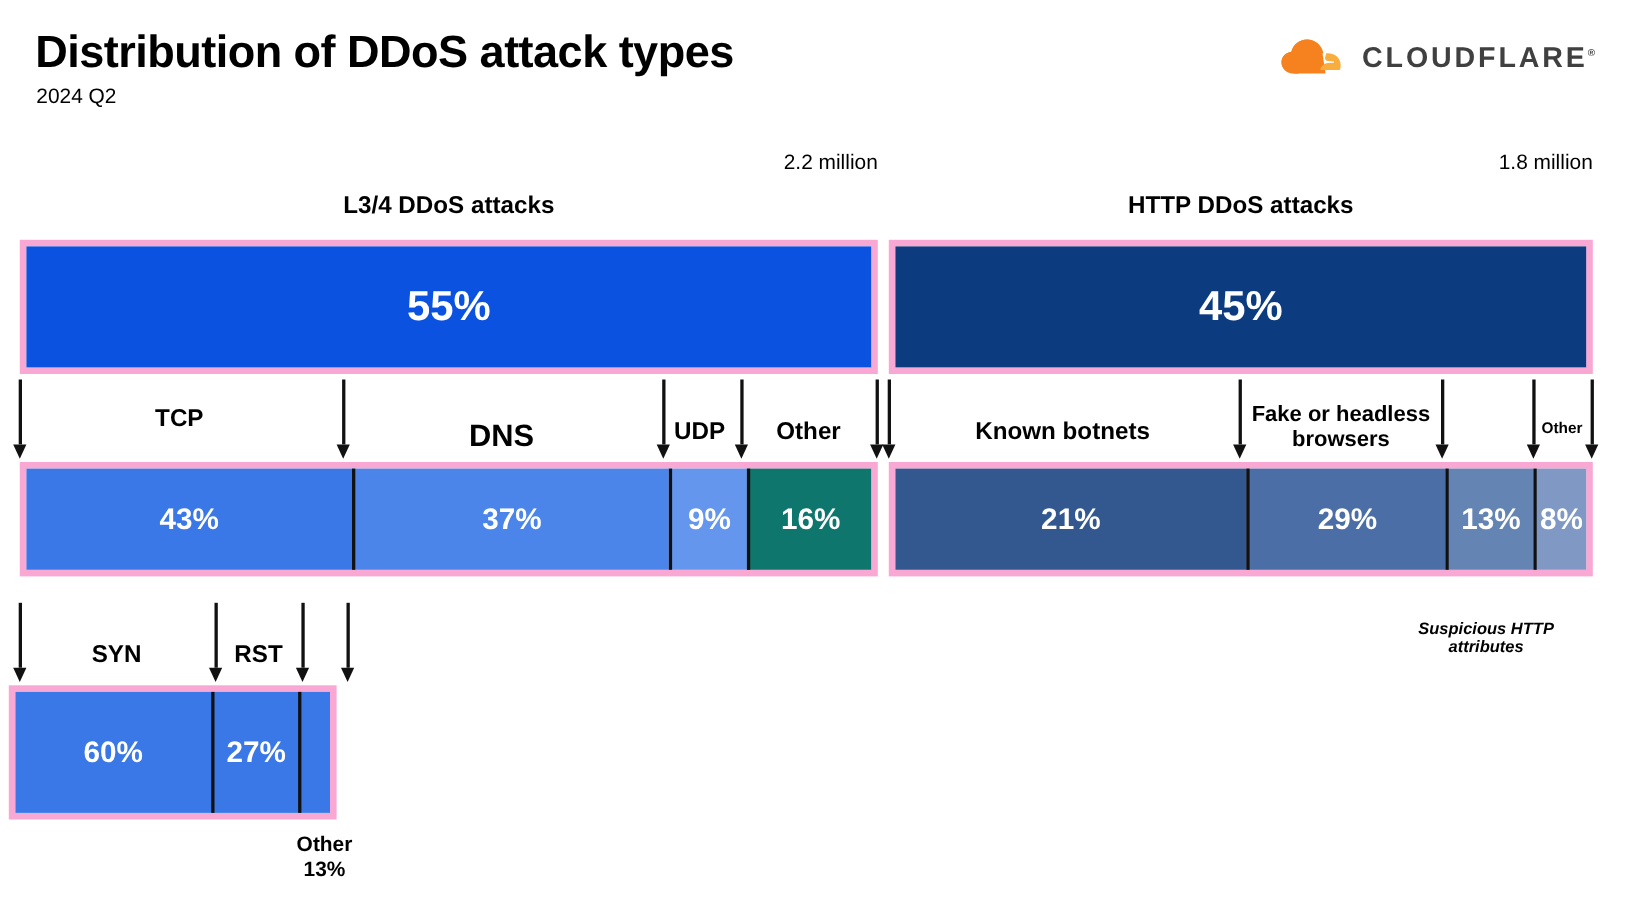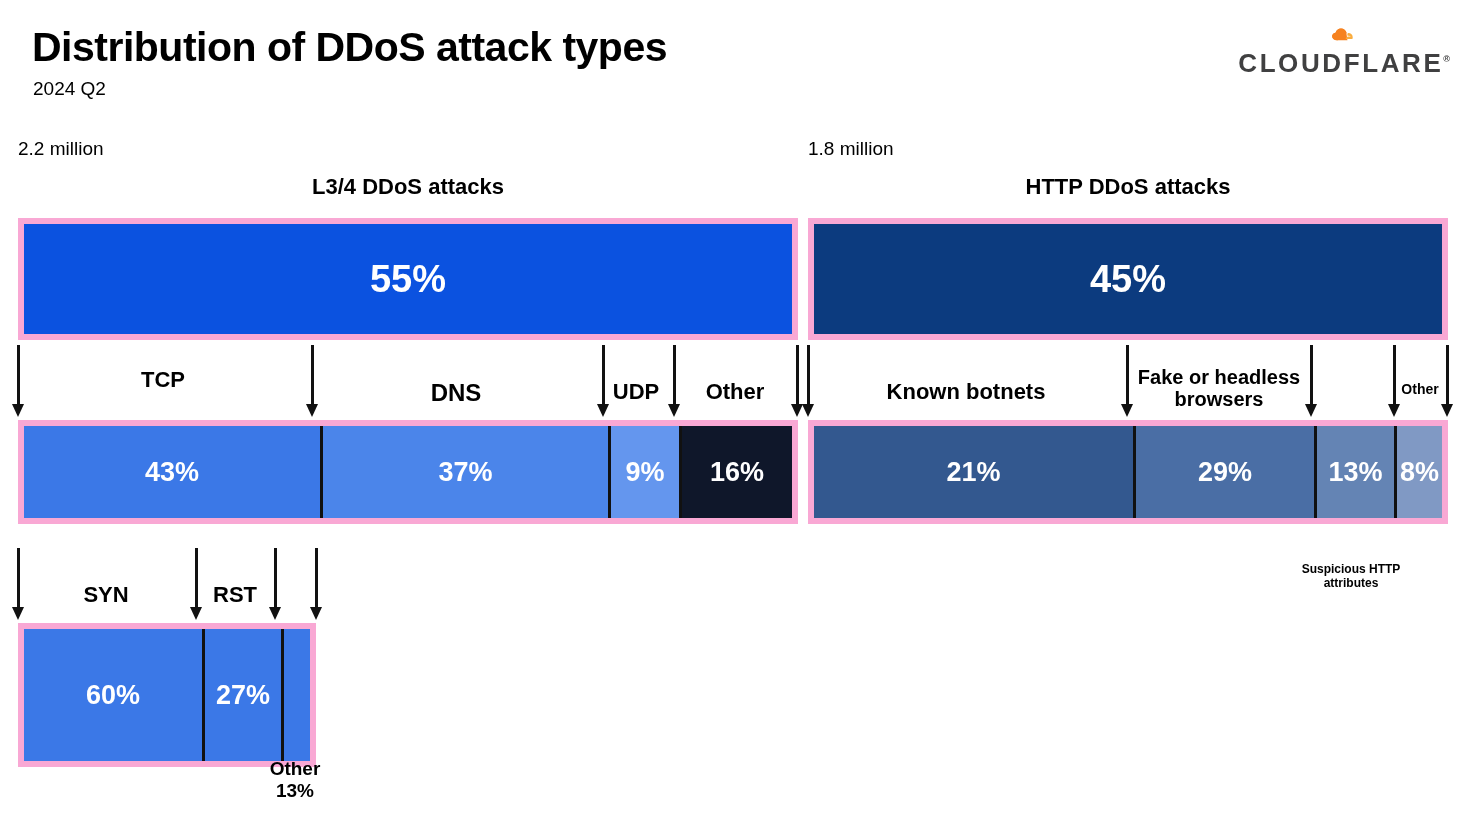--- a/index.html
+++ b/index.html
@@ -39,21 +39,20 @@
 
   
   #brand-logo {
     position: absolute;
     right: 30px;
     top: 28px;
     display: flex;
     align-items: center;
     gap: 9px;
     height: 48px;
-    flex-direction: column;
   }
   #brand-wordmark {
     font-size: 26px;
     font-weight: bold;
     letter-spacing: 2.6px;
     color: #404041;
     line-height: 1;
     position: relative;
   }
   #brand-wordmark::after {
@@ -61,21 +60,21 @@
     font-size: 9px;
     vertical-align: super;
     letter-spacing: 0;
   }
 
   
   .col-count {
     position: absolute;
     font-size: 19px;
     font-weight: normal;
-    text-align: left;
+    text-align: right;
     line-height: 1.1;
     white-space: nowrap;
   }
   .col-title {
     position: absolute;
     font-size: 22px;
     font-weight: bold;
     text-align: center;
     line-height: 1.1;
     white-space: nowrap;
@@ -189,29 +188,29 @@
 <div class="arrow" style="left:668px; top:345px; height:72px;">
   <div class="stem" style="height:59px;"></div>
     <div class="head" style="top:59px;"></div>
 </div>
 <div class="arrow" style="left:791px; top:345px; height:72px;">
   <div class="stem" style="height:59px;"></div>
     <div class="head" style="top:59px;"></div>
 </div>
 
 <div class="conn-label" style="left:22px; top:368px; width:282px; font-size:22px;">TCP</div>
-<div class="conn-label" style="left:318px; top:380px; width:276px; font-size:24px;">DNS</div>
+<div class="conn-label" style="left:318px; top:380px; width:276px; font-size:28px;">DNS</div>
 <div class="conn-label" style="left:606px; top:380px; width:60px; font-size:22px;">UDP</div>
 <div class="conn-label" style="left:681px; top:380px; width:108px; font-size:22px;">Other</div>
 
 <div class="bar" style="left:18px; top:420px; width:780px; height:104px;">
   <div class="seg l2" style="flex:0 0 296px; background:#3b78e7;">43%</div>
   <div class="seg l2" style="flex:0 0 288px; background:#4b85ea;">37%</div>
   <div class="seg l2" style="flex:0 0 71px; background:#6496ee;">9%</div>
-  <div class="seg l2" style="flex:1 1 auto; background:#0f172a;">16%</div>
+  <div class="seg l2" style="flex:1 1 auto; background:#0f766e;">16%</div>
 </div>
 
 <div class="arrow" style="left:802px; top:345px; height:72px;">
   <div class="stem" style="height:59px;"></div>
     <div class="head" style="top:59px;"></div>
 </div>
 <div class="arrow" style="left:1121px; top:345px; height:72px;">
   <div class="stem" style="height:59px;"></div>
     <div class="head" style="top:59px;"></div>
 </div>
@@ -233,21 +232,21 @@
 browsers</div>
 <div class="conn-label" style="left:1398px; top:382px; width:44px; font-size:14px;">Other</div>
 
 <div class="bar" style="left:808px; top:420px; width:640px; height:104px;">
   <div class="seg l2" style="flex:0 0 319px; background:#33588f;">21%</div>
   <div class="seg l2" style="flex:0 0 181px; background:#4a6ea5;">29%</div>
   <div class="seg l2" style="flex:0 0 80px; background:#6484b4;">13%</div>
   <div class="seg l2" style="flex:1 1 auto; background:#8099c4;">8%</div>
 </div>
 
-<div class="callout" style="left:1253px; top:563px; width:196px; font-size:12px;">Suspicious HTTP
+<div class="callout" style="left:1253px; top:563px; width:196px; font-size:15px;font-style:italic;">Suspicious HTTP
 attributes</div>
 
 <div class="arrow" style="left:12px; top:548px; height:72px;">
   <div class="stem" style="height:59px;"></div>
     <div class="head" style="top:59px;"></div>
 </div>
 <div class="arrow" style="left:190px; top:548px; height:72px;">
   <div class="stem" style="height:59px;"></div>
     <div class="head" style="top:59px;"></div>
 </div>
@@ -256,20 +255,20 @@
     <div class="head" style="top:59px;"></div>
 </div>
 <div class="arrow" style="left:310px; top:548px; height:72px;">
   <div class="stem" style="height:59px;"></div>
     <div class="head" style="top:59px;"></div>
 </div>
 
 <div class="conn-label" style="left:22px; top:583px; width:168px; font-size:22px;">SYN</div>
 <div class="conn-label" style="left:202px; top:583px; width:66px; font-size:22px;">RST</div>
 
-<div class="bar" style="left:18px; top:623px; width:298px; height:144px;">
+<div class="bar" style="left:8px; top:623px; width:298px; height:122px;">
   <div class="seg l3" style="flex:0 0 178px; background:#3b78e7;">60%</div>
   <div class="seg l3" style="flex:0 0 79px; background:#3b78e7;">27%</div>
   <div class="seg l3" style="flex:1 1 auto; background:#3b78e7; font-size:0;"></div>
 </div>
 
 <div class="callout" style="left:234px; top:758px; width:122px; font-size:19px;">Other
 13%</div>
 
 </body></html>

